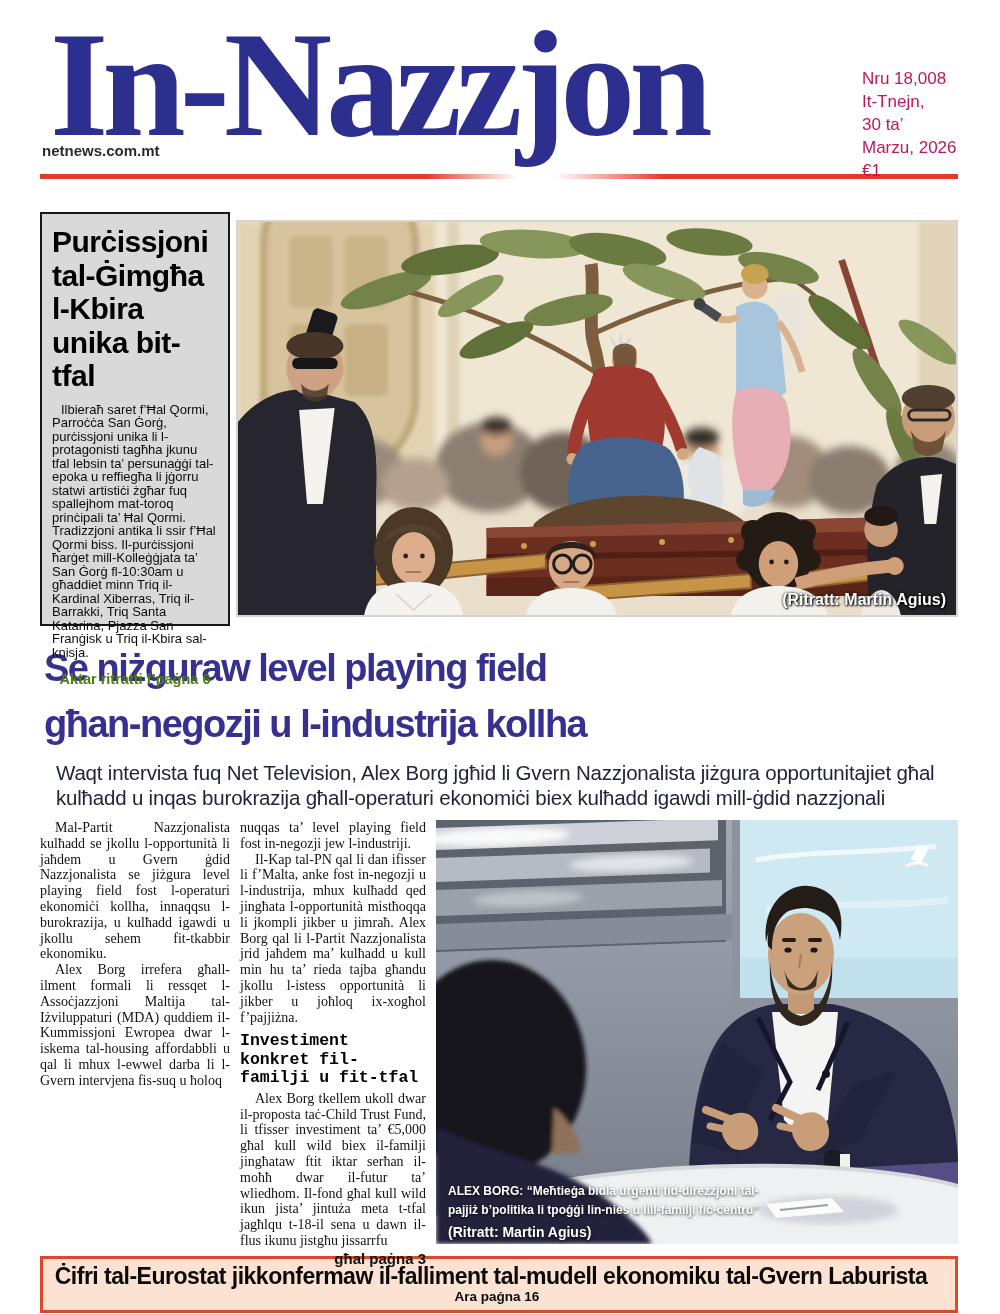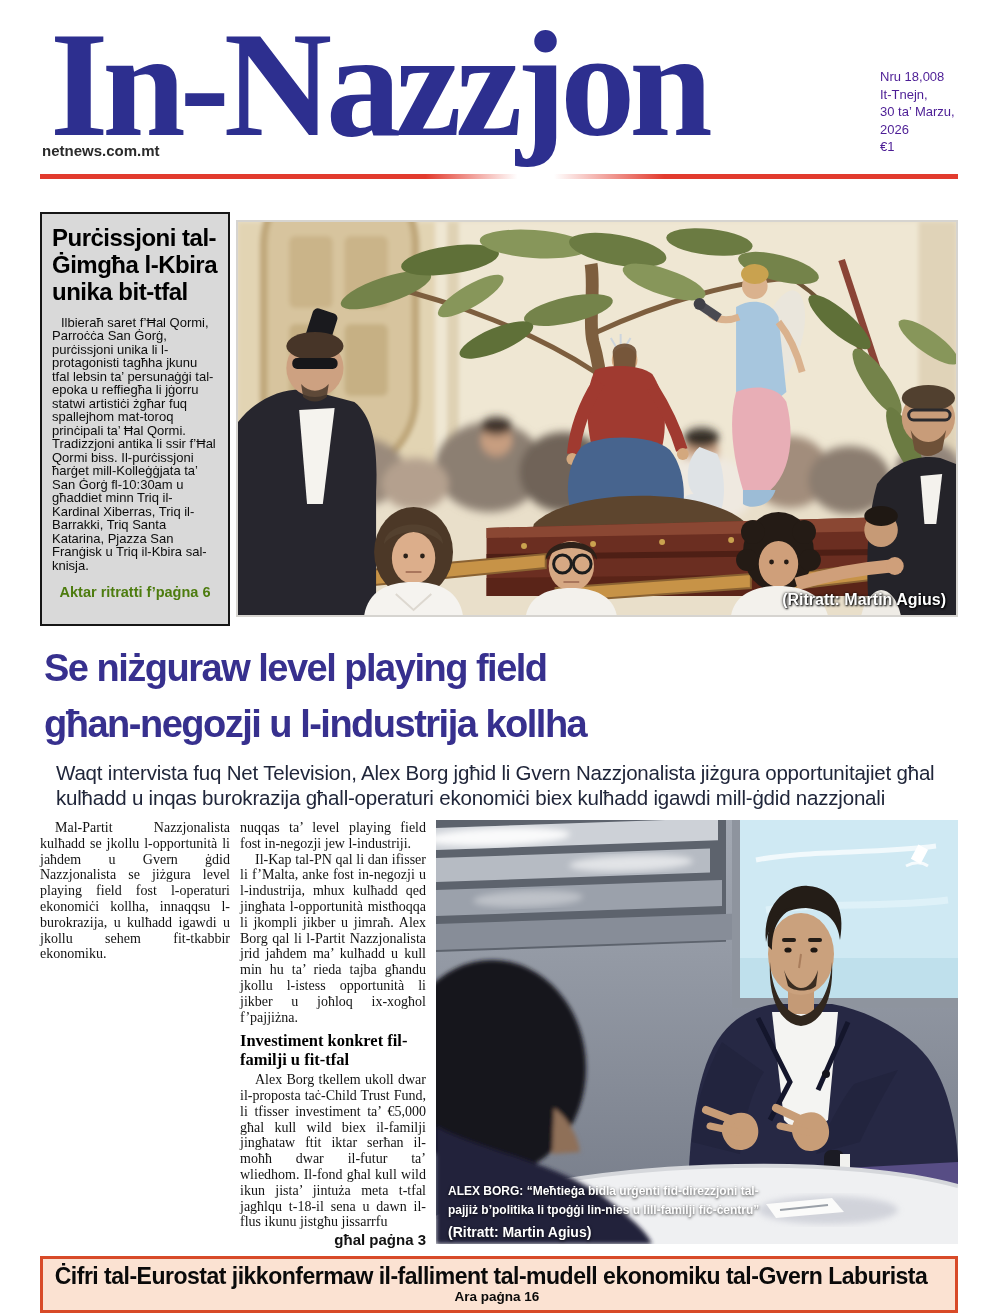--- a/index.html
+++ b/index.html
@@ -5,30 +5,30 @@
   html,body{margin:0;padding:0;background:#ffffff;}
   .page{position:relative;width:1000px;height:1314px;background:#fff;overflow:hidden;
         font-family:"Liberation Sans",sans-serif;color:#111;}
   .inner{position:absolute;left:40px;top:0;width:918px;}
 
   
   .masthead{position:relative;height:200px;}
   .masthead h1{position:relative;z-index:2;margin:0;padding:0;left:10px;top:14px;
     font-family:"Liberation Serif",serif;font-weight:bold;font-size:150px;line-height:140px;
     letter-spacing:-6px;color:#2d2f8f;}
-  .mast-meta{position:absolute;left:840px;top:68px;z-index:3;font-size:13px;line-height:1.35;color:#4c1d95;}
+  .mast-meta{position:absolute;left:822px;top:68px;z-index:3;font-size:17px;line-height:1.35;color:#be185d;}
   .mast-site{position:absolute;left:2px;top:142px;z-index:3;font-size:15px;font-weight:bold;color:#2b2b2b;}
   .mast-rule{position:absolute;left:0;top:174px;width:918px;height:5px;z-index:1;
     background:linear-gradient(90deg,#e23b2e 0%,#e23b2e 42%,rgba(255,255,255,0) 52%,rgba(255,255,255,0) 56%,#e23b2e 68%,#e23b2e 100%);}
 
   
   .top-row{position:relative;margin-top:12px;height:418px;}
   .side-box{position:absolute;left:0;top:0;width:166px;height:392px;background:#d9d9d9;
     border:2px solid #161616;padding:9px 10px;}
-  .side-box h2{margin:2px 0 10px 0;font-size:24px;line-height:1.12;letter-spacing:-0.5px;color:#000;}
+  .side-box h2{margin:2px 0 10px 0;font-size:30px;line-height:1.12;letter-spacing:-0.5px;color:#000;}
   .side-box p.body{margin:0;font-size:13px;line-height:13.5px;color:#0c0c0c;text-indent:9px;}
   .side-box p.more{margin:12px 0 0 0;text-align:center;font-size:14.5px;font-weight:bold;color:#4d7c0f;}
   .lead-photo{position:absolute;left:196px;top:8px;width:718px;height:393px;margin:0;
     border:2px solid #d6d4d0;background:#e9dfca;overflow:hidden;}
   .lead-photo svg{display:block;width:100%;height:100%;}
   .photo-credit{position:absolute;right:10px;bottom:6px;color:#fff;font-weight:bold;font-size:16px;
     text-shadow:0 0 3px #000,1px 1px 2px #000;}
 
   
   .headline-block{margin-top:10px;}
@@ -37,21 +37,21 @@
   .standfirst{margin:8px 0 0 16px;font-size:20.5px;line-height:25px;color:#20263a;letter-spacing:-0.2px;}
 
   
   .story{position:relative;margin-top:10px;height:424px;}
   .col{position:absolute;top:0;font-family:"Liberation Serif",serif;font-size:14px;line-height:15.8px;
     text-align:justify;color:#121212;}
   .col p{margin:0;text-indent:15px;font-family:Liberation Serif, serif;}
   .col p.noindent{text-indent:0;}
   .col1{left:0;width:190px;}
   .col2{left:200px;width:186px;}
-  .col2 h3{margin:7px 0 3px 0;font-family:Liberation Serif, serif;font-size:16.5px;line-height:1.12;
+  .col2 h3{margin:7px 0 3px 0;font-family:Liberation Mono, monospace;font-size:16.5px;line-height:1.12;
     text-align:left;color:#000;}
   .col2 .cont{margin-top:2px;text-align:right;font-family:"Liberation Sans",sans-serif;
     font-weight:bold;font-size:15px;text-indent:0;}
   .interview-photo{position:absolute;left:396px;top:0;width:522px;height:424px;margin:0;overflow:hidden;background:#8d93a0;}
   .interview-photo svg{display:block;width:100%;height:100%;}
   .iv-caption{position:absolute;left:12px;bottom:24px;width:330px;color:#fff;font-weight:bold;
     font-size:12px;line-height:19px;text-shadow:0 1px 3px rgba(0,0,0,.8);}
   .iv-credit{position:absolute;left:12px;bottom:4px;color:#fff;font-weight:bold;font-size:14px;
     text-shadow:0 1px 3px rgba(0,0,0,.8);}
 
@@ -263,20 +263,21 @@
       <h2>
         <span>Se niżguraw level playing field</span>
         <span>għan-negozji u l-industrija kollha</span>
       </h2>
       <p class="standfirst">Waqt intervista fuq Net Television, Alex Borg jgħid li Gvern Nazzjonalista jiżgura opportunitajiet għal kulħadd u inqas burokrazija għall-operaturi ekonomiċi biex kulħadd igawdi mill-ġdid nazzjonali</p>
     </section>
 
     <section class="story">
       <div class="col col1">
         <p>Mal-Partit Nazzjonalista kulħadd se jkollu l-opportunità li jaħdem u Gvern ġdid Nazzjonalista se jiżgura level playing field fost l-operaturi ekonomiċi kollha, innaqqsu l-burokrazija, u kulħadd igawdi u jkollu sehem fit-tkabbir ekonomiku.</p>
+        <p>Alex Borg irrefera għall-ilment formali li ressqet l-Assoċjazzjoni Maltija tal-Iżviluppaturi (MDA) quddiem il-Kummissjoni Ewropea dwar l-iskema tal-housing affordabbli u qal li mhux l-ewwel darba li l-Gvern intervjena fis-suq u ħoloq</p>
       </div>
       <div class="col col2">
         <p class="noindent">nuqqas ta’ level playing field fost in-negozji jew l-industriji.</p>
         <p>Il-Kap tal-PN qal li dan ifisser li f’Malta, anke fost in-negozji u l-industrija, mhux kulħadd qed jingħata l-opportunità mistħoqqa li jkompli jikber u jimraħ. Alex Borg qal li l-Partit Nazzjonalista jrid jaħdem ma’ kulħadd u kull min hu ta’ rieda tajba għandu jkollu l-istess opportunità li jikber u joħloq ix-xogħol f’pajjiżna.</p>
         <h3>Investiment konkret fil-familji u fit-tfal</h3>
         <p>Alex Borg tkellem ukoll dwar il-proposta taċ-Child Trust Fund, li tfisser investiment ta’ €5,000 għal kull wild biex il-familji jingħataw ftit iktar serħan il-moħħ dwar il-futur ta’ wliedhom. Il-fond għal kull wild ikun jista’ jintuża meta t-tfal jagħlqu t-18-il sena u dawn il-flus ikunu jistgħu jissarrfu</p>
         <p class="cont">għal paġna 3</p>
       </div>
 
       <figure class="interview-photo">

